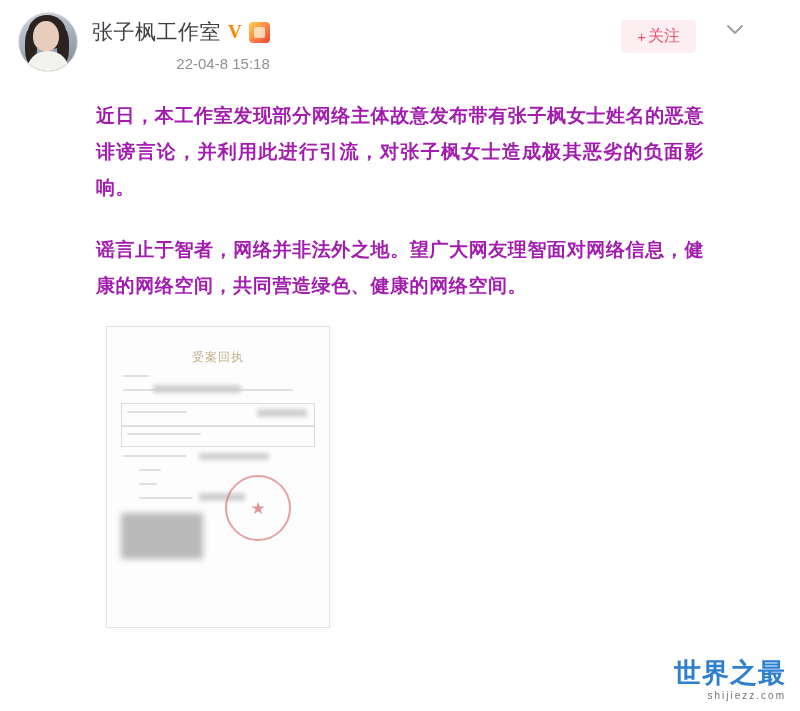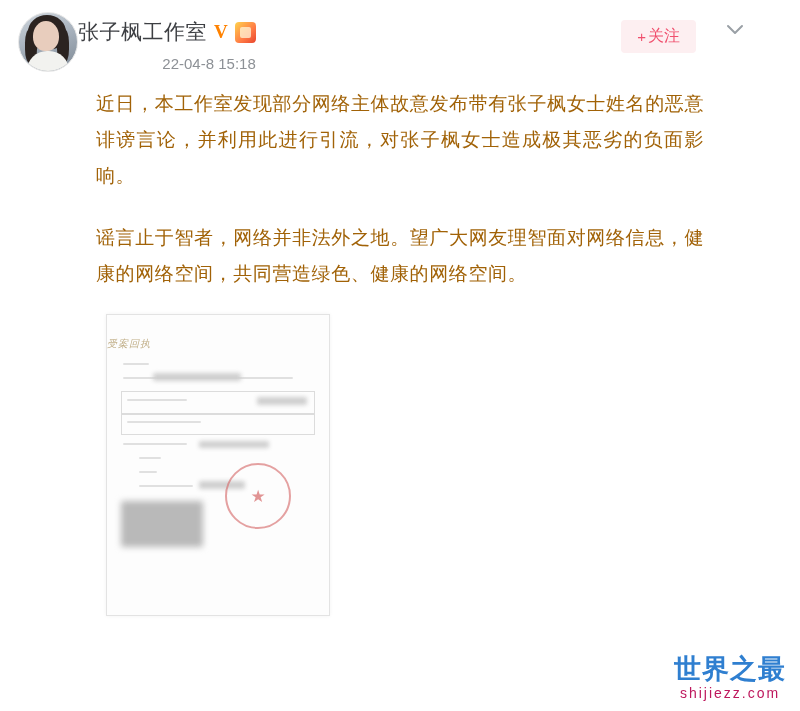--- a/index.html
+++ b/index.html
@@ -77,20 +77,21 @@
   .avatar .body {
     position: absolute;
     left: 8px;
     top: 38px;
     width: 42px;
     height: 24px;
     border-radius: 20px 20px 0 0;
     background: #f2f2ef;
   }
   .head-meta {
+    margin-left: 14px;
     padding-top: 6px;
   }
   .name-row {
     display: flex;
     align-items: center;
     gap: 7px;
   }
   .username {
     font-size: 21px;
     color: #3d3f43;
@@ -157,24 +158,25 @@
     cursor: pointer;
   }
   .chevron svg { display:block; }
 
   .content {
     padding: 10px 96px 0 96px;
   }
   .para {
     font-size: 19px;
     line-height: 36px;
-    color: #a16207;
-    margin: 4px 0 22px 0;
+    color: #a21caf;
+    margin: 16px 0 22px 0;
     letter-spacing: 0.6px;
     text-align: justify;
+    font-weight: bold;
   }
   .para:first-child {
     margin-bottom: 26px;
   }
   .doc-wrap {
     margin-top: 8px;
     padding-left: 10px;
   }
   .doc {
     position: relative;
@@ -182,25 +184,24 @@
     height: 300px;
     background: #fdfdfd;
     border: 1px solid #e3e3e3;
     box-shadow: 0 0 4px rgba(0,0,0,0.05);
   }
   .doc-title {
     position: absolute;
     top: 22px;
     left: 0;
     right: 0;
-    text-align: left;
-    font-size: 10px;
+    text-align: center;
+    font-size: 12px;
     color: #c2b08a;
     letter-spacing: 1px;
-    font-style: italic;
   }
   .doc-line {
     position: absolute;
     height: 3px;
     background: #d9d9d9;
     border-radius: 1px;
   }
   .doc-line.thin { height: 2px; background: #e0e0e0; }
   .doc-box {
     position: absolute;
@@ -235,34 +236,34 @@
     top: 50%;
     transform: translate(-50%, -50%);
     color: #d05454;
     font-size: 17px;
     line-height: 1;
   }
   .watermark {
     position: absolute;
     right: 14px;
     bottom: 10px;
-    text-align: center;
+    text-align: right;
     line-height: 1.1;
   }
   .wm-main {
     font-size: 27px;
     font-weight: bold;
     color: #2f7fd0;
     letter-spacing: 1px;
     font-family: "Liberation Sans", sans-serif;
     text-shadow: 1px 1px 0 #ffffff;
   }
   .wm-sub {
-    font-size: 14px;
-    color: #be185d;
+    font-size: 10px;
+    color: #737373;
     letter-spacing: 2px;
     margin-top: 1px;
   }
 </style>
 </head>
 <body>
 
 <div class="post-card">
 
   <div class="header">

